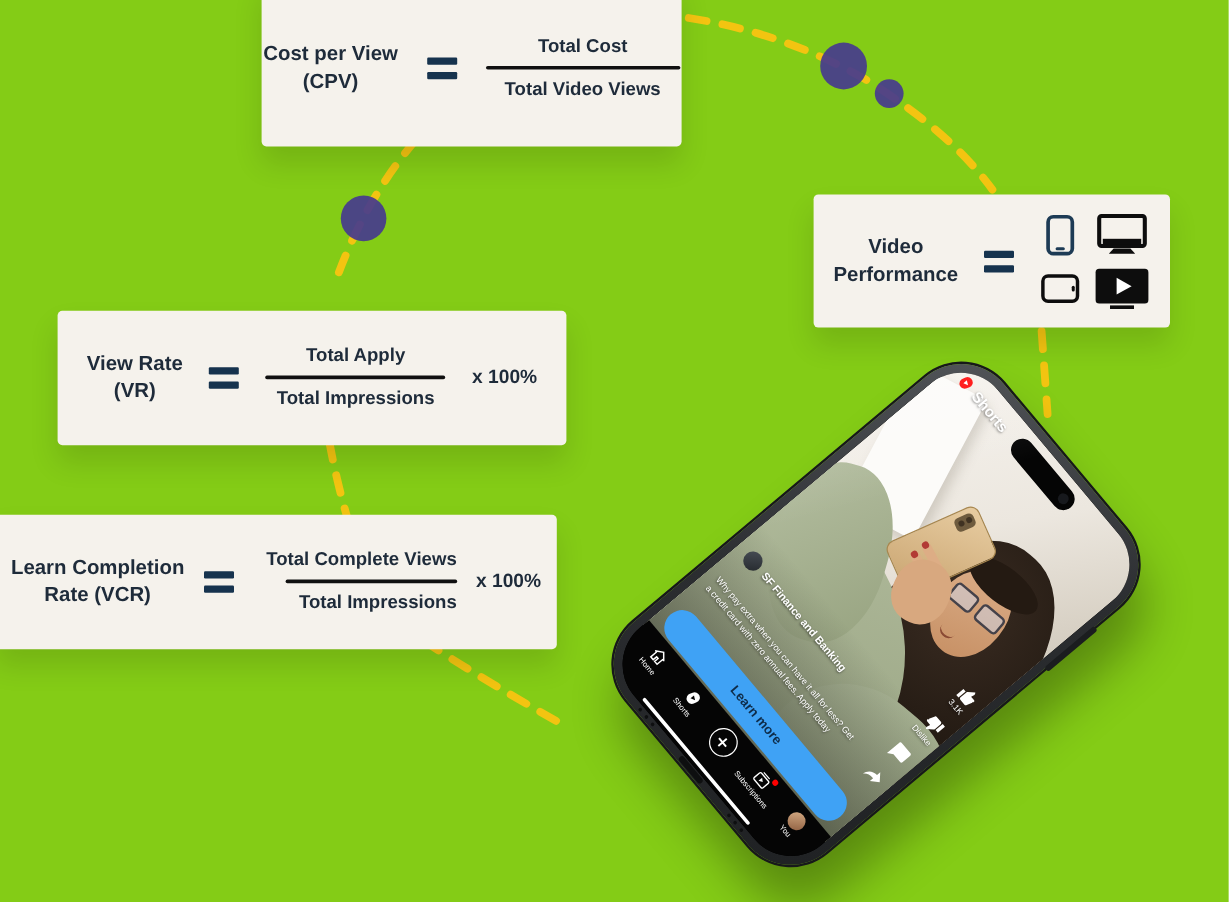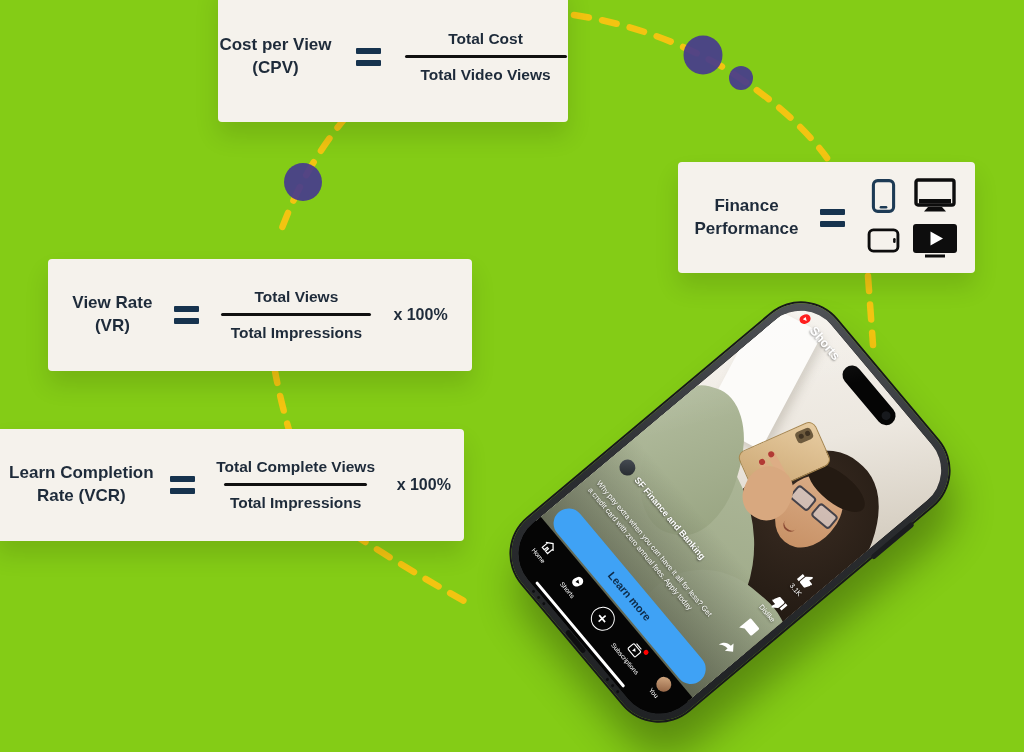--- a/index.html
+++ b/index.html
@@ -134,47 +134,47 @@
   <div class="card card-vr">
     <div class="card-label">
       <div>View Rate</div>
       <div>(VR)</div>
     </div>
     <div class="equals" aria-label="=">
         <i></i>
         <i></i>
       </div>
     <div class="fraction" style="min-width:150px;">
-      <div>Total Views</div>
+      <div>Total Apply</div>
       <div class="frac-bar"></div>
       <div>Total Impressions</div>
     </div>
     <div class="multiplier">x 100%</div>
   </div>
 
   <div class="card card-vcr">
     <div class="card-label">
       <div>Learn Completion</div>
       <div>Rate (VCR)</div>
     </div>
     <div class="equals" aria-label="=">
         <i></i>
         <i></i>
       </div>
-    <div class="fraction" style="min-width:170px;">
+    <div class="fraction" style="min-width:170px;align-items:flex-end;">
       <div>Total Complete Views</div>
       <div class="frac-bar"></div>
       <div>Total Impressions</div>
     </div>
     <div class="multiplier">x 100%</div>
   </div>
 
   <div class="card card-device">
     <div class="card-label">
-      <div>Finance</div>
+      <div>Video</div>
       <div>Performance</div>
     </div>
     <div class="equals" aria-label="=">
         <i></i>
         <i></i>
       </div>
     <div class="device-icons">
       <svg width="25" height="36" viewBox="0 0 26 36">
         <rect x="2.5" y="2" width="21" height="32" rx="4.5" fill="none" stroke="#1d3b55" stroke-width="3.2"></rect>
         <rect x="9" y="28.5" width="8" height="2.6" rx="1.3" fill="#1d3b55"></rect>

